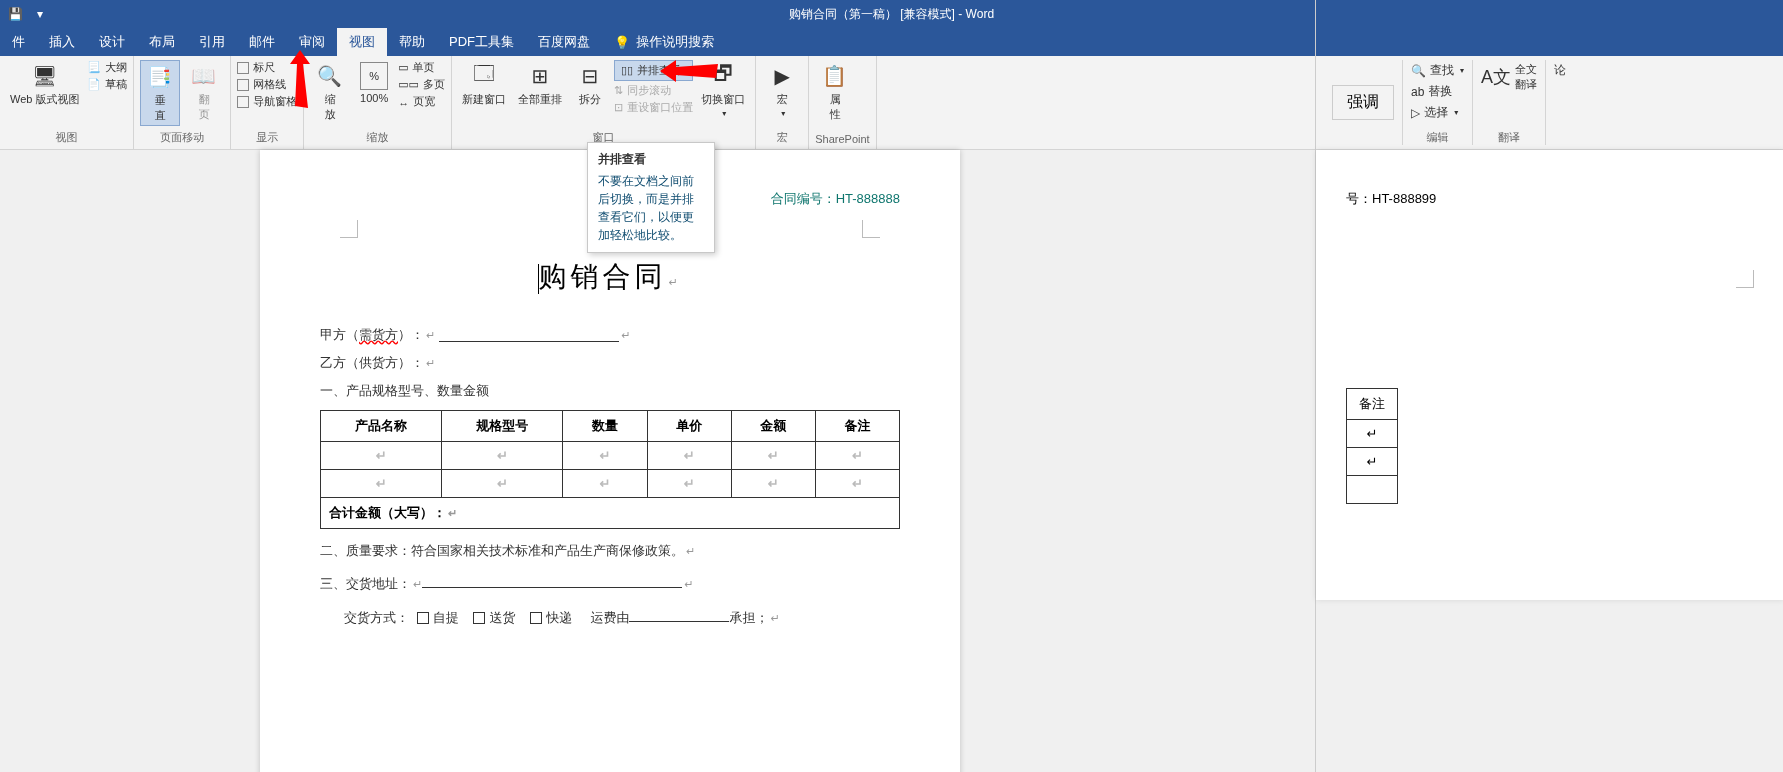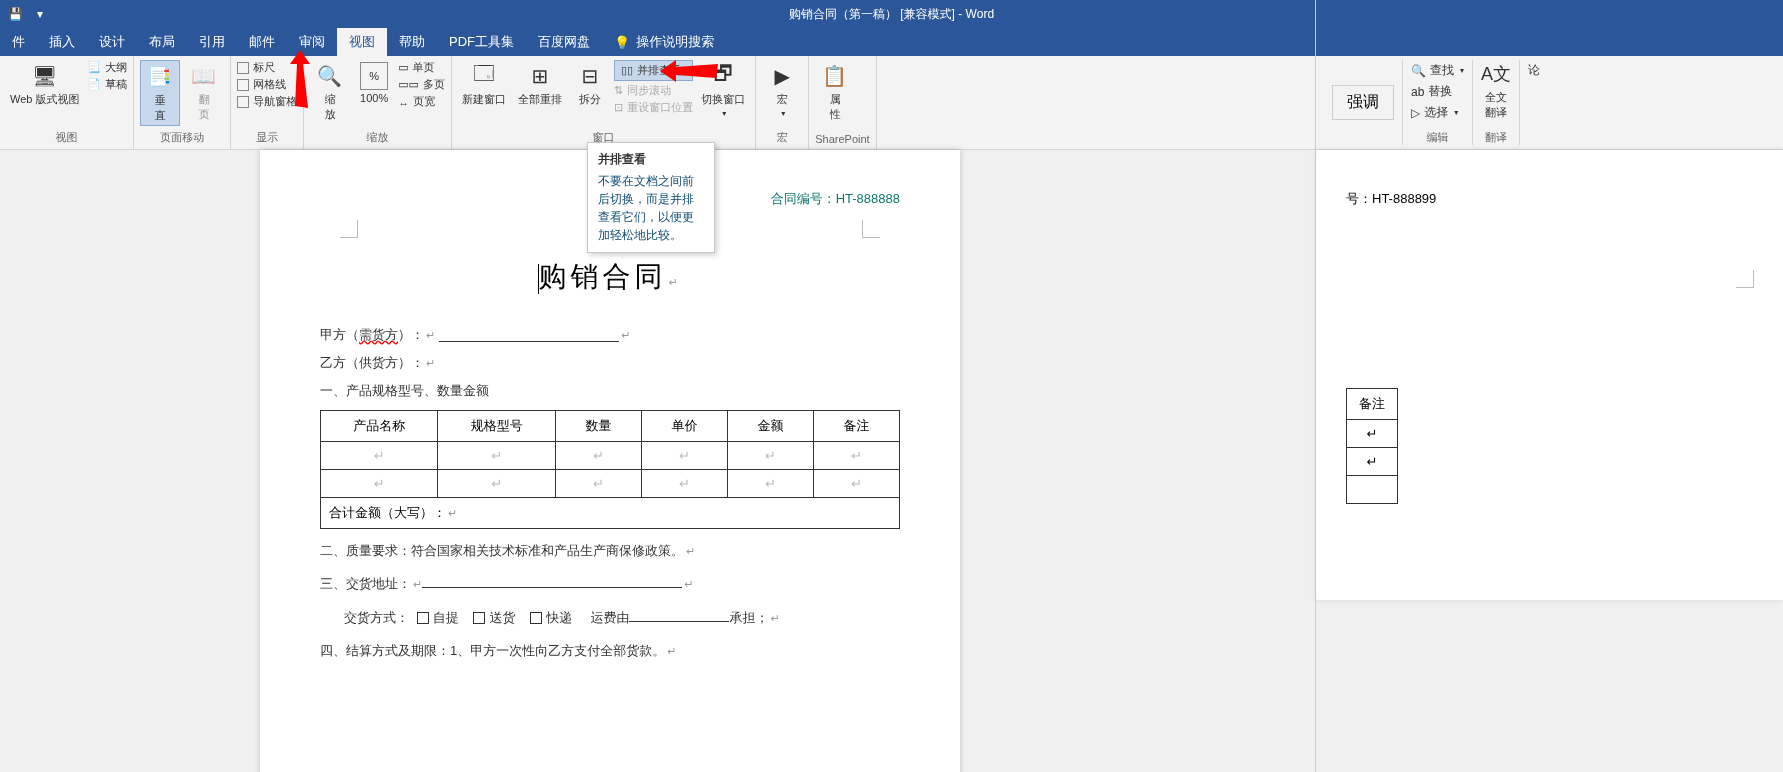--- a/index.html
+++ b/index.html
@@ -40,21 +40,21 @@
 .page .corner{position:absolute;width:18px;height:18px;border-color:#bbb;}
 .page .corner.tl{top:70px;left:80px;border-left:1px solid #bbb;border-top:1px solid #bbb;transform:rotate(180deg);}
 .page .corner.tr{top:70px;right:80px;border-right:1px solid #bbb;border-top:1px solid #bbb;transform:rotate(180deg);}
 .page .hdr{text-align:right;font-size:13px;color:#0f766e;margin-bottom:50px;}
 .page h1{text-align:center;font-size:28px;font-weight:normal;margin-bottom:30px;letter-spacing:4px;}
 .page h1 .cursor{display:inline-block;width:1px;height:30px;background:#000;vertical-align:middle;margin-right:-1px;}
 .page .line{font-size:13px;color:#333;margin-bottom:10px;display:flex;align-items:center;}
 .page .line .fill{border-bottom:1px solid #333;flex:0 0 180px;display:inline-block;height:14px;margin-left:4px;}
 .page .rt{color:#999;font-size:11px;margin-left:2px;}
 .page table{border-collapse:collapse;width:100%;margin:6px 0 10px;font-size:13px;}
-.page table td,.page table th{border:1px solid #333;padding:6px 22px;text-align:center;font-weight:normal;}
+.page table td,.page table th{border:1px solid #333;padding:6px 16px;text-align:center;font-weight:bold;}
 .page table .ph{color:#bbb;}
 .page .para{font-size:13px;color:#333;margin:10px 0;line-height:1.8;}
 .page .para .chk{display:inline-block;width:12px;height:12px;border:1px solid #333;margin:0 4px;vertical-align:middle;}
 .page .para .fillmid{border-bottom:1px solid #333;display:inline-block;width:100px;height:14px;}
 .win2{position:absolute;left:1315px;top:0;width:468px;height:772px;background:#fff;border-left:1px solid #ccc;}
 .win2 .titlebar2{background:#2b579a;height:56px;}
 .win2 .rib2{background:#f3f3f3;height:94px;border-bottom:1px solid #d4d4d4;display:flex;padding:4px 8px;}
 .win2 .rib2 .rg{display:flex;flex-direction:column;justify-content:space-between;padding:0 8px;border-right:1px solid #d4d4d4;}
 .win2 .rib2 .rg:last-child{border-right:none;}
 .win2 .rib2 .rg .it{display:flex;align-items:center;gap:4px;font-size:12px;color:#333;padding:2px 0;}
@@ -323,21 +323,20 @@
       </table>
     <div class="para"><span>二、质量要求：符合国家相关技术标准和产品生产商保修政策。</span><span class="rt">↵</span></div>
     <div class="para"><span>三、交货地址：</span><span class="rt">↵</span><span class="fillmid" style="width:260px;"></span><span class="rt">↵</span></div>
     <div class="para" style="padding-left:24px;">
       <span>交货方式：</span>
       <span class="chk"></span><span>自提</span>&nbsp;&nbsp;
       <span class="chk"></span><span>送货</span>&nbsp;&nbsp;
       <span class="chk"></span><span>快递</span>&nbsp;&nbsp;&nbsp;&nbsp;
       <span>运费由</span><span class="fillmid"></span><span>承担；</span><span class="rt">↵</span>
     </div>
-    <div class="para"><span>四、结算方式及期限：1、甲方一次性向乙方支付全部货款。</span><span class="rt">↵</span></div>
   </div>
 </div>
 
 <div class="win2">
   <div class="titlebar2"></div>
   <div class="rib2">
     <div class="rg" style="justify-content:center;">
       <div class="stylebox">强调</div>
     </div>
     <div class="rg">
@@ -353,21 +352,21 @@
           </div>
         <div class="it">
             <span>▷</span>
             <span>选择</span>
             <span class="dropdown-caret">▾</span>
           </div>
       </div>
       <div class="gl">编辑</div>
     </div>
     <div class="rg">
-      <div class="it" style="flex-direction:column;text-align:right;">
+      <div class="it" style="flex-direction:row;text-align:right;">
         <span style="font-size:18px;">A文</span>
         <span style="white-space:pre-line;font-size:11px;">全文
 翻译</span>
       </div>
       <div class="gl">翻译</div>
     </div>
     <div class="rg">
       <div class="it">论</div>
     </div>
   </div>

